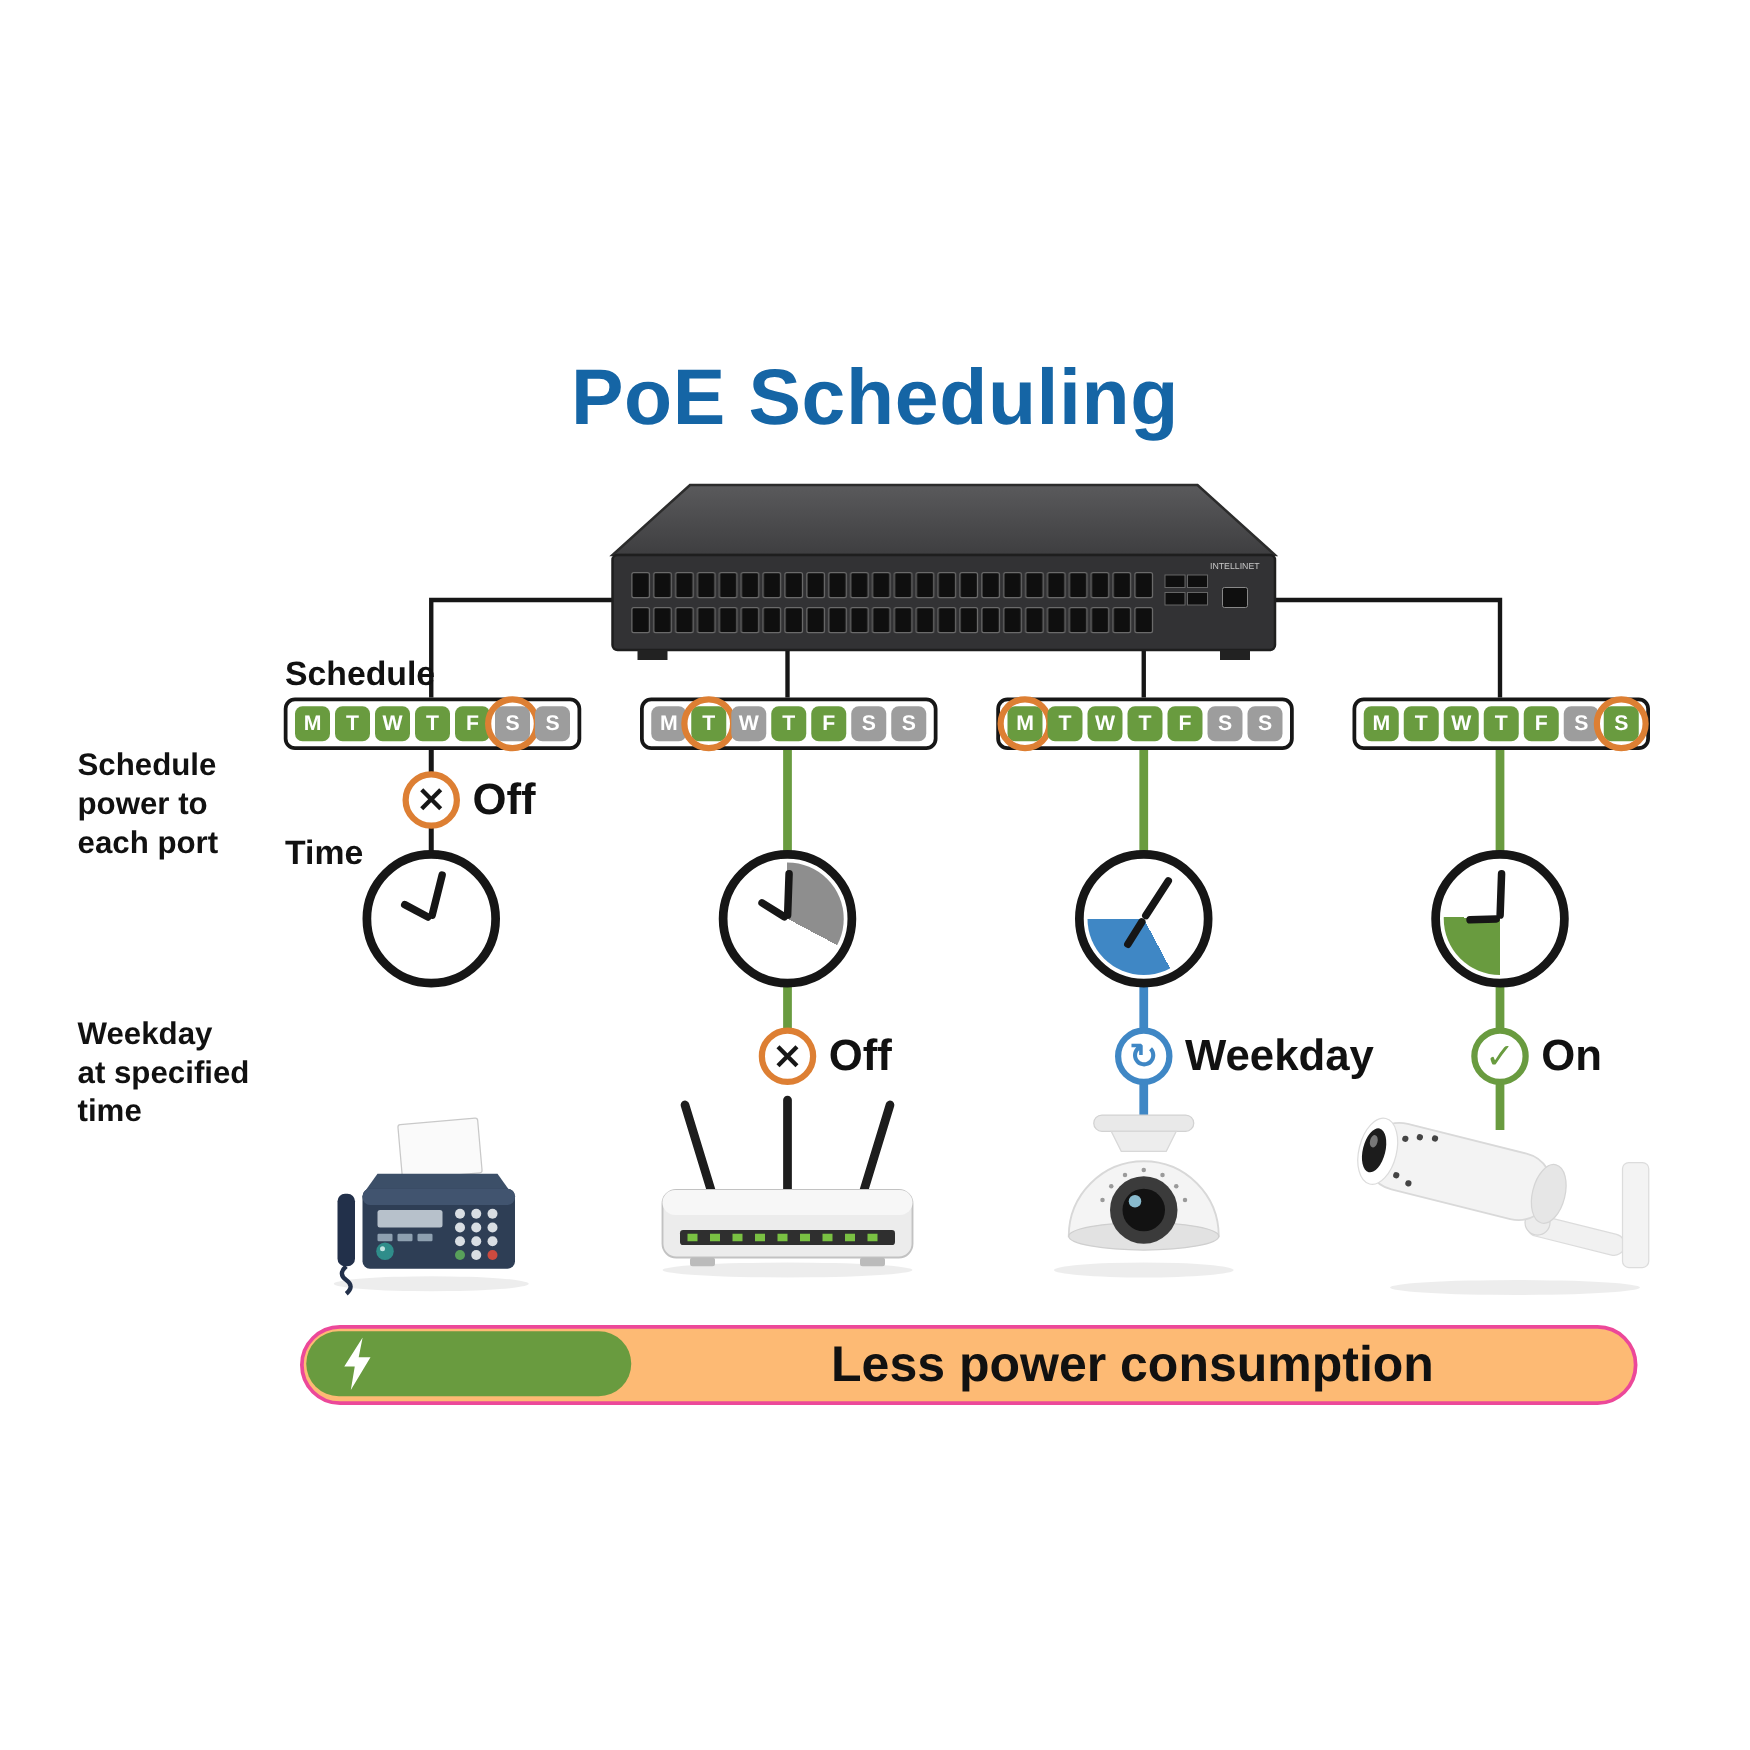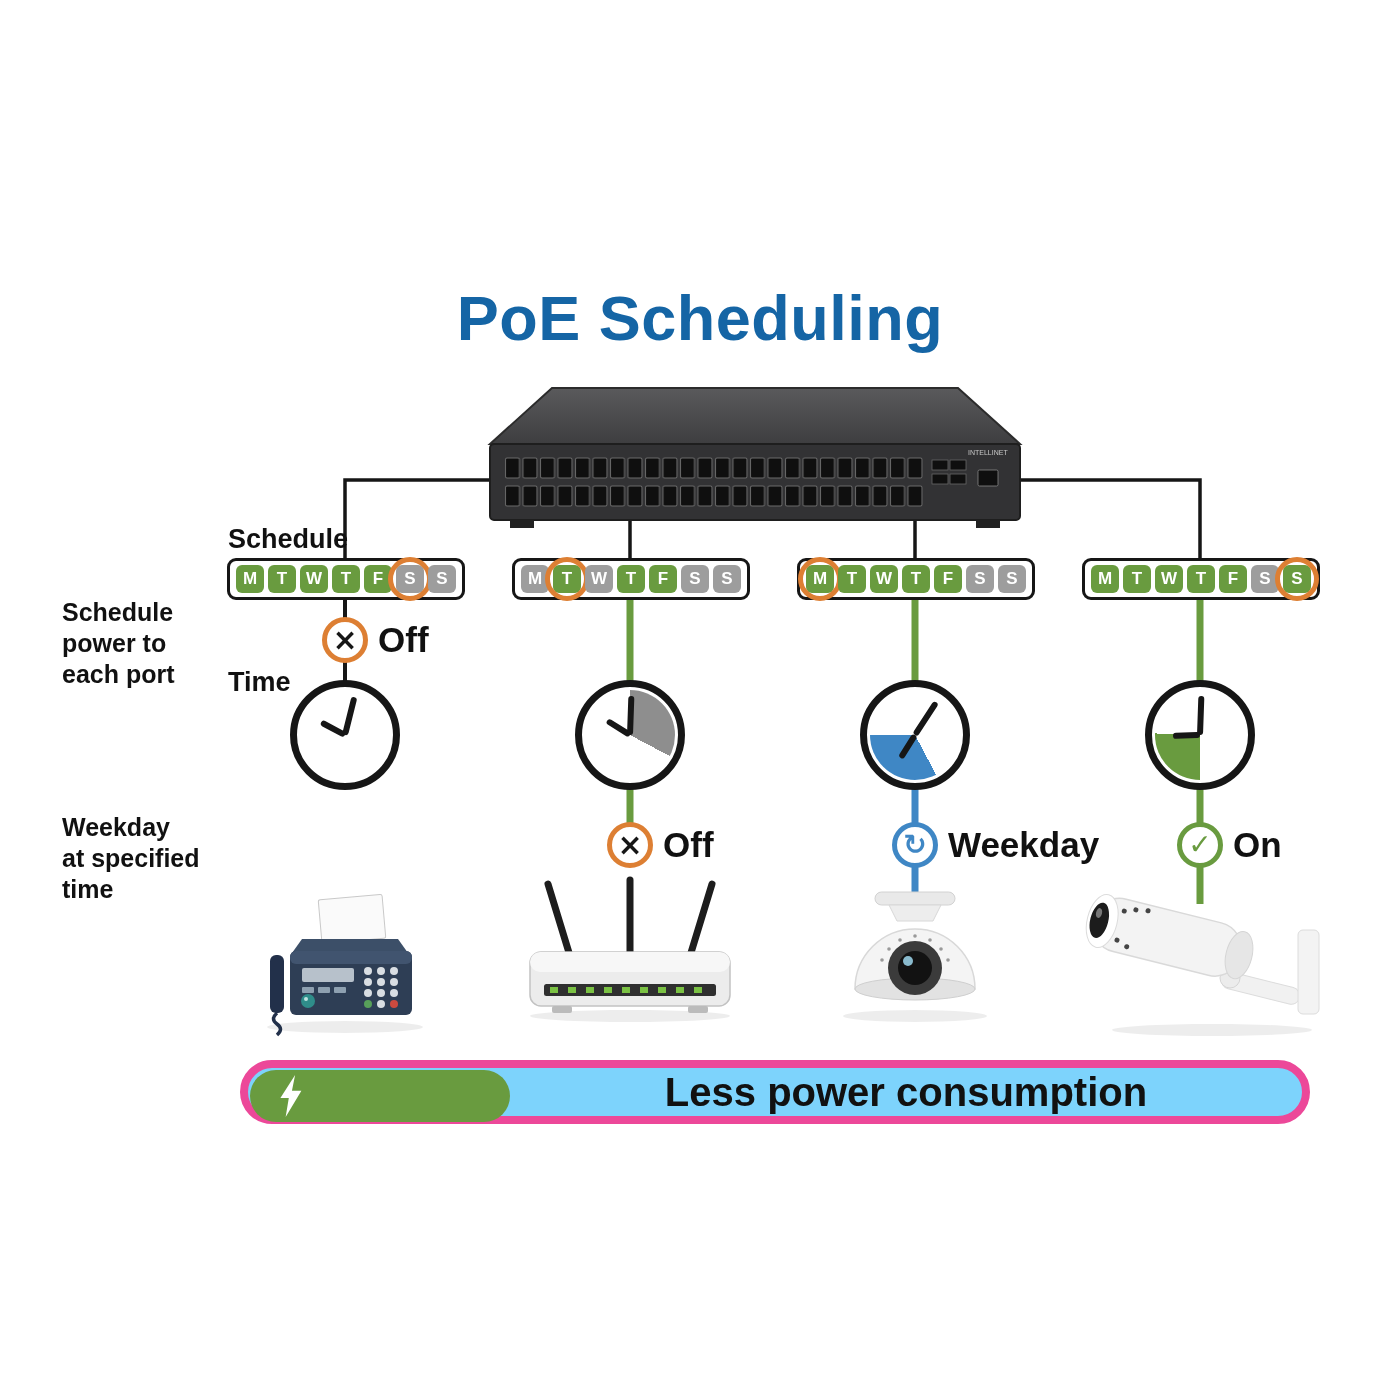--- a/index.html
+++ b/index.html
@@ -50,21 +50,21 @@
   .green .glyph{color:#699b3f;font-size:28px}
   .action-label{font-size:35px;font-weight:bold;color:#111;white-space:nowrap}
 
   .switch{position:absolute;left:480px;top:378px;width:550px;height:160px}
   .device{position:absolute}
   .dev1{left:250px;top:893px}
   .dev2{left:508px;top:876px}
   .dev3{left:832px;top:888px}
   .dev4{left:1062px;top:884px}
 
-  .banner{position:absolute;left:240px;top:1060px;width:1070px;height:64px;border:8px solid #ec4899;border-radius:36px;background:#7dd3fc;box-sizing:border-box}
+  .banner{position:absolute;left:240px;top:1060px;width:1070px;height:64px;border:3px solid #ec4899;border-radius:36px;background:#fdba74;box-sizing:border-box}
   .banner-pill{position:absolute;left:2px;top:2px;width:260px;height:52px;border-radius:28px;background:#699b3f;display:flex;align-items:center;padding-left:30px;box-sizing:border-box}
   .banner-text{position:absolute;left:262px;right:0;top:0;bottom:0;display:flex;align-items:center;justify-content:center;font-size:40px;font-weight:bold;color:#111}
 </style>
 </head>
 <body>
 
 <div class="canvas">
 
   <svg class="wires" width="1400" height="1400">
     <path d="M491 480 H345 V558" stroke="#161616" stroke-width="3.5" fill="none"></path>

